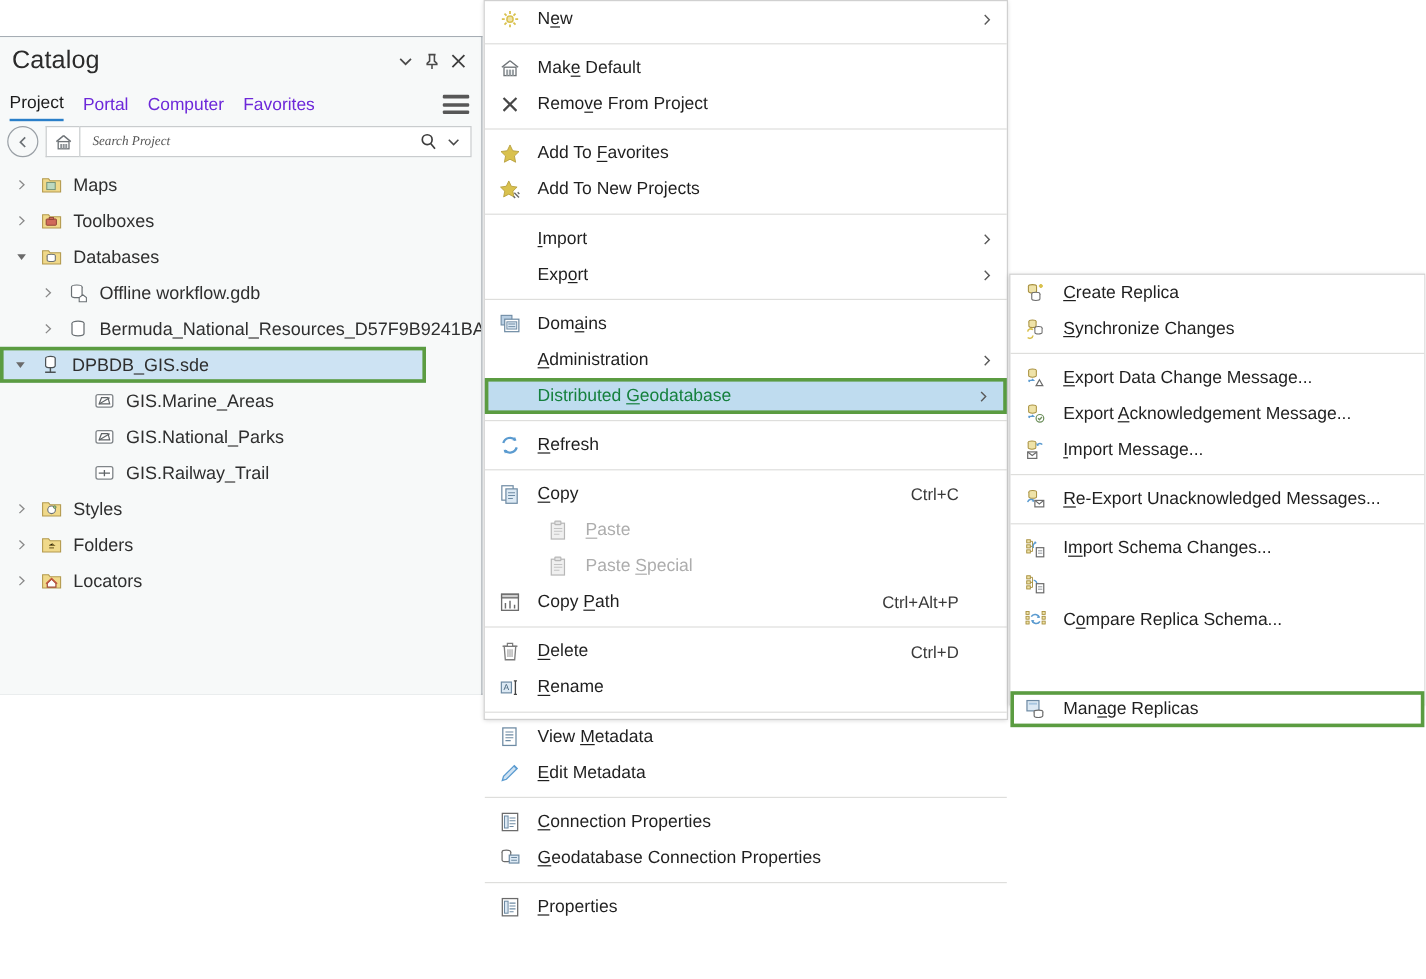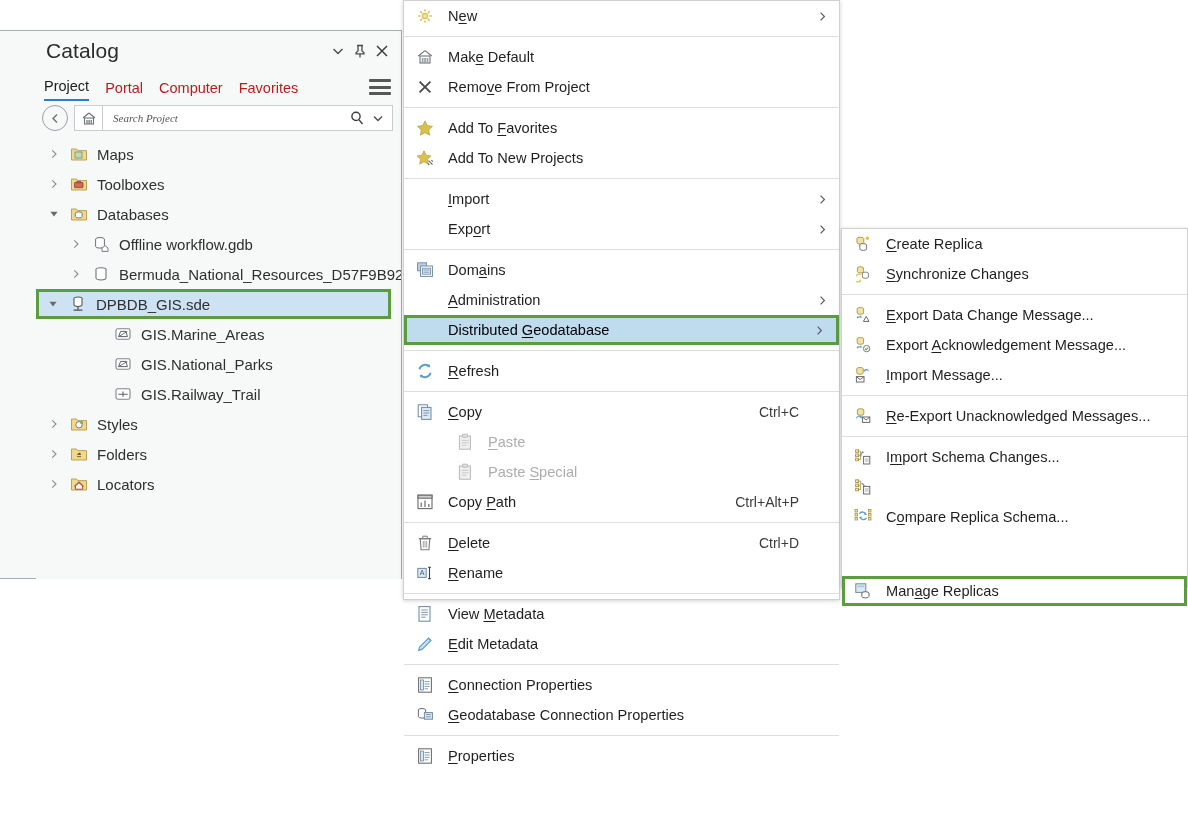--- a/index.html
+++ b/index.html
@@ -20,21 +20,20 @@
   #catalog-panel {
     position: absolute;
     left: 0px;
     top: 30px;
     width: 402px;
     height: 549px;
     background: #f7f9f9;
     border: 1px solid #a6adb4;
     border-left: none;
     box-sizing: border-box;
-    padding-left: 36px;
   }
   #catalog-titlebar {
     position: relative;
     height: 40px;
     display: flex;
     align-items: center;
     padding: 0 8px 0 10px;
     background: #f7f9f9;
   }
   #catalog-title {
@@ -55,21 +54,21 @@
   #catalog-tabs {
     height: 30px;
     display: flex;
     align-items: flex-end;
     padding: 0 8px 0 8px;
     background: #f7f9f9;
     position: relative;
   }
   .cat-tab {
     font-size: 14.5px;
-    color: #b91c1c;
+    color: #6d28d9;
     padding: 0 0 5px 0;
     margin-right: 16px;
     cursor: default;
     white-space: nowrap;
   }
   .cat-tab.active {
     color: #1b1b1b;
     border-bottom: 2.5px solid #2a7fc9;
   }
   #catalog-hamburger {
@@ -230,21 +229,21 @@
     display: flex; align-items: center; justify-content: center;
     color: #5a5a5a;
     margin-right: 6px;
     flex: none;
   }
   .menu-item.highlight-blue {
     background: #bfdcef;
     border: 3px solid #5b9c41;
     padding-left: 5px;
   }
-  .menu-item.highlight-blue .mi-label { color: #000000; }
+  .menu-item.highlight-blue .mi-label { color: #15803d; }
   .menu-item.highlight-green {
     border: 3px solid #5b9c41;
     background: #ffffff;
     padding-left: 5px;
     margin-top: 44px;
   }
   .menu-sep {
     height: 1px;
     background: #dededc;
     margin: 5px 0 5px 0;

